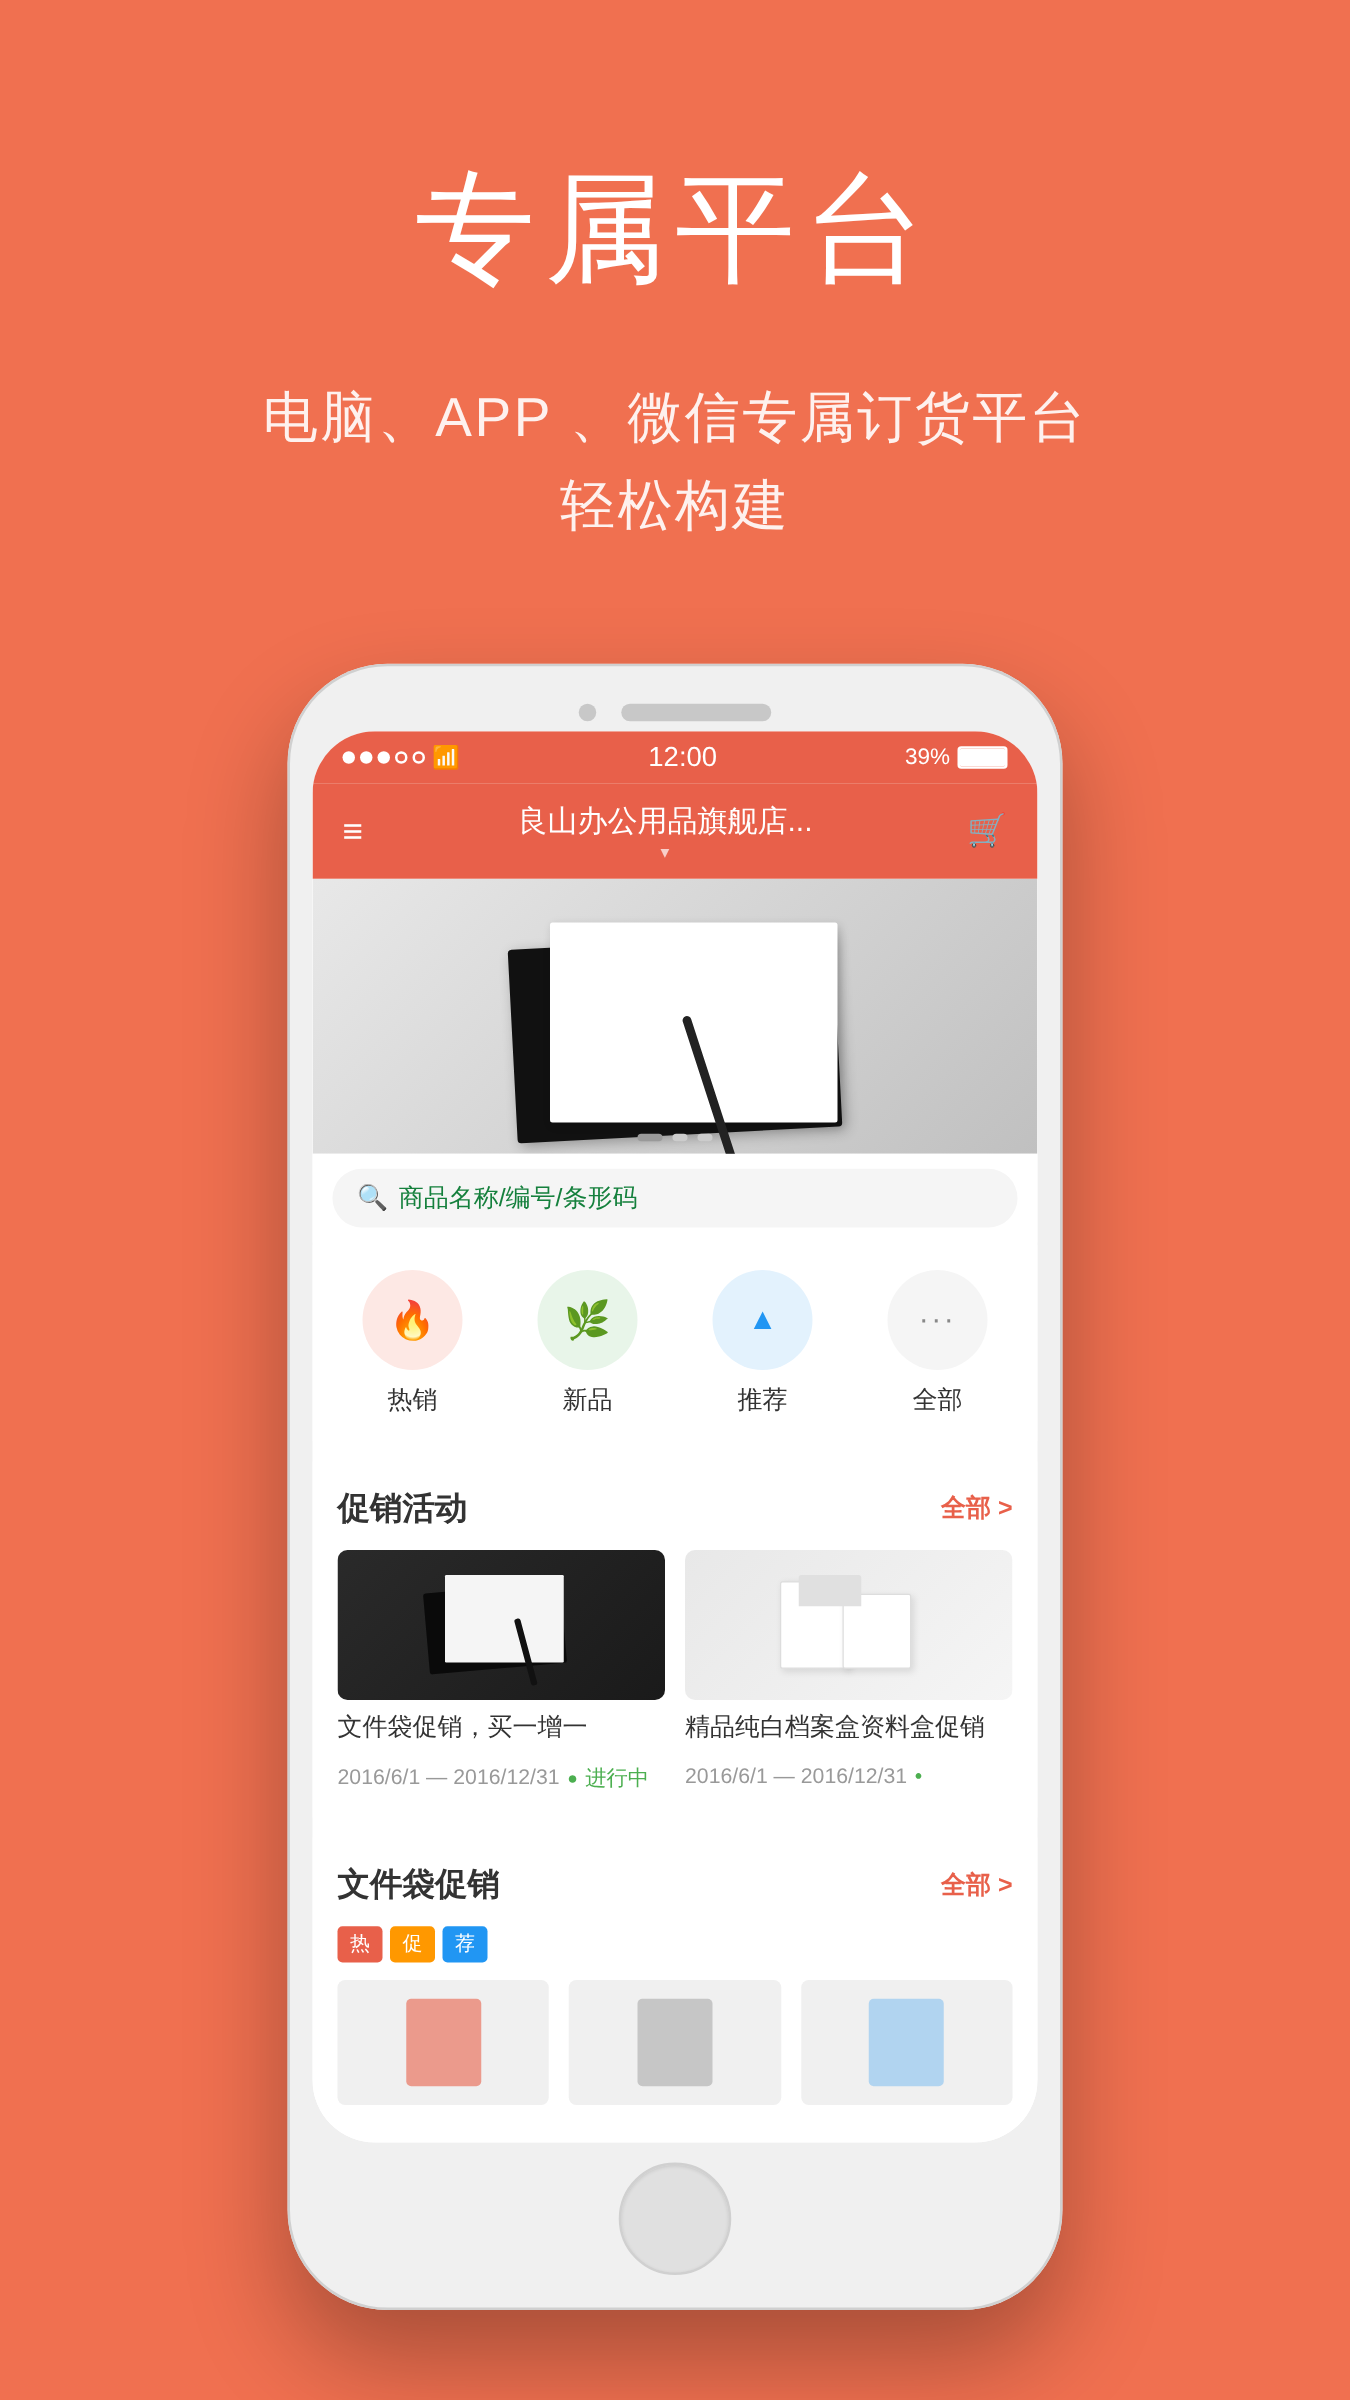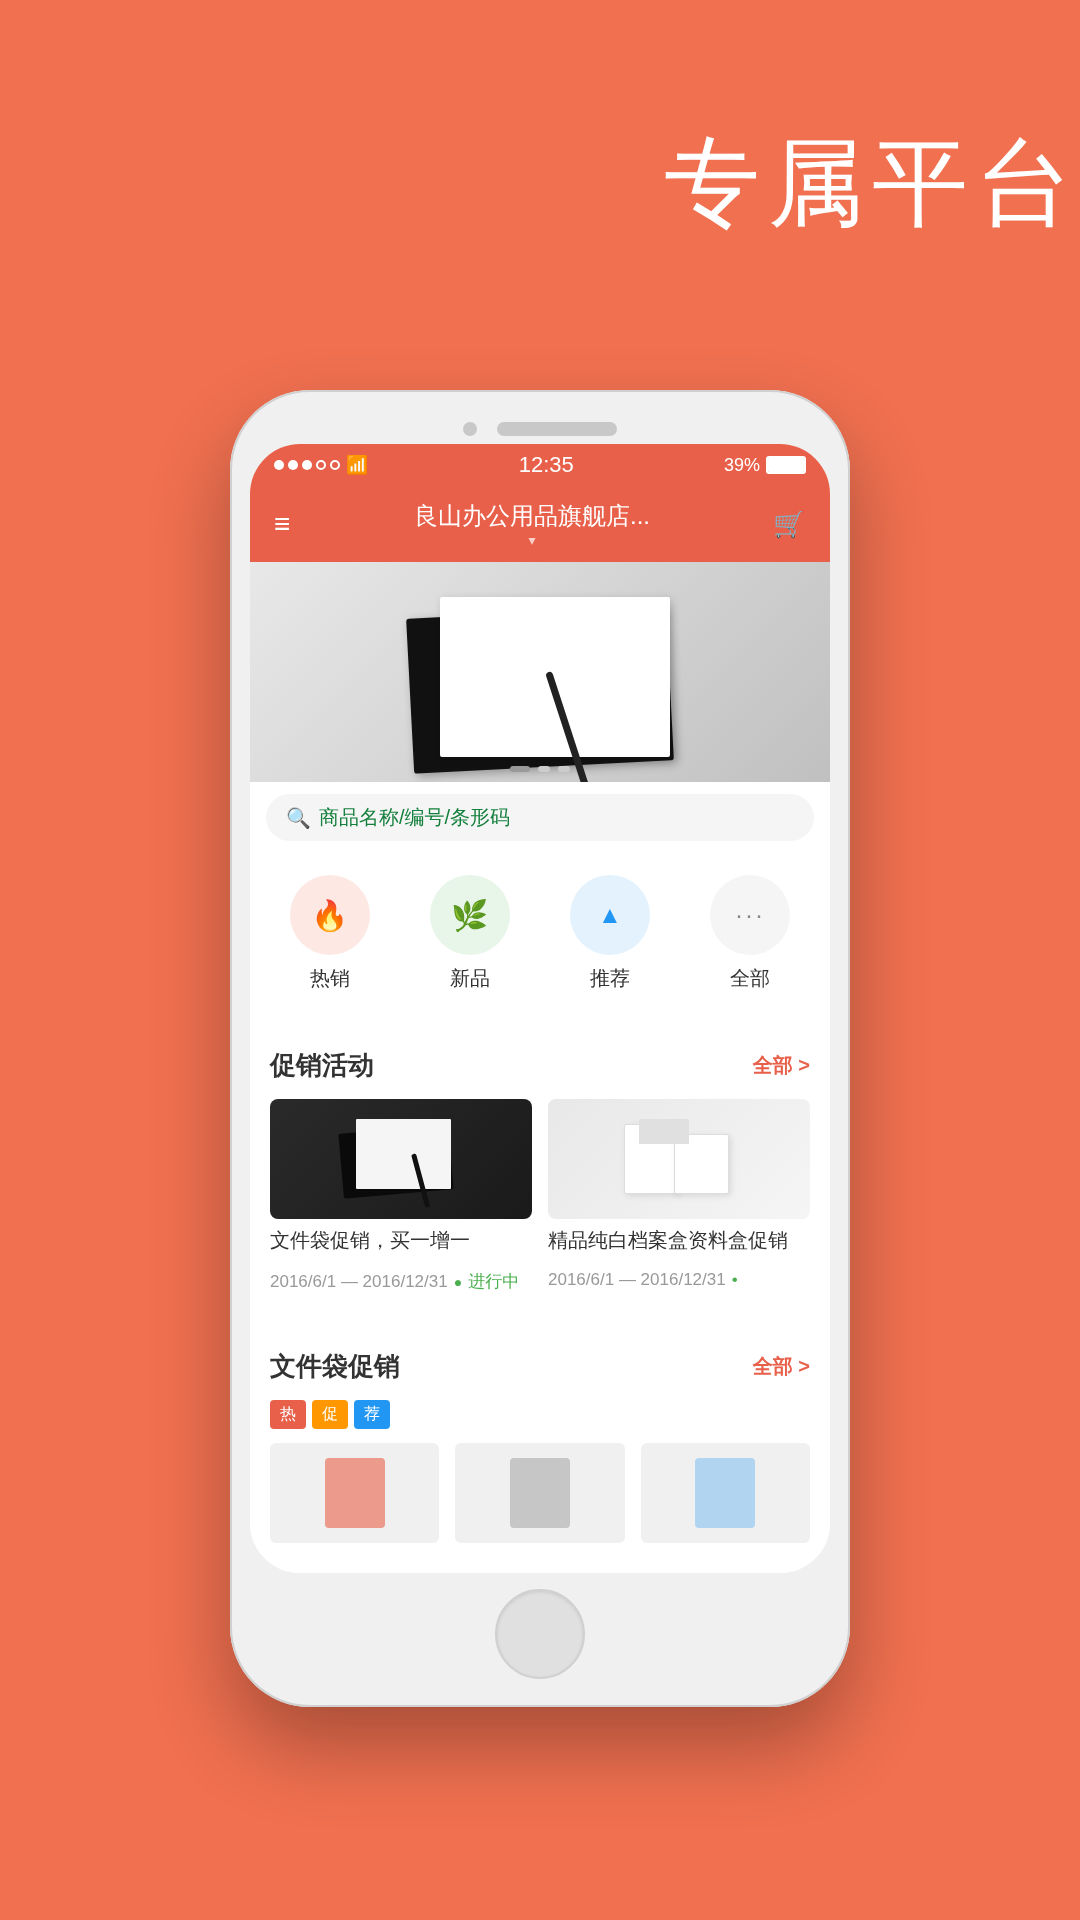--- a/index.html
+++ b/index.html
@@ -17,21 +17,20 @@
       text-align: center;
       padding-top: 120px;
       padding-bottom: 60px;
     }
     .main-title {
       font-size: 96px;
       font-weight: 300;
       color: white;
       letter-spacing: 8px;
       margin-bottom: 50px;
-      text-align: right;
     }
     .sub-title {
       font-size: 44px;
       color: rgba(255,255,255,0.9);
       font-weight: 300;
       line-height: 1.6;
       letter-spacing: 2px;
     }
 
     
@@ -283,20 +282,24 @@
     .tag-promo { background: #FF9800; }
     .tag-new { background: #2196F3; }
   </style>
 </head>
 <body>
 
 <div style="width:1080px;height:1920px;background:#F07050;position:relative;overflow:hidden;">
 
   <div class="header-section">
     <h1 class="main-title">专属平台</h1>
+    <p class="sub-title">
+      <span>电脑、APP 、微信专属订货平台</span><br>
+      <span>轻松构建</span>
+    </p>
   </div>
 
   <div class="phone-wrapper">
     <div class="phone-outer">
 
       <div class="phone-top">
         <div class="phone-camera"></div>
         <div class="phone-speaker"></div>
       </div>
 
@@ -306,21 +309,21 @@
           <div class="status-left">
             <div class="status-dots">
               <div class="dot"></div>
               <div class="dot"></div>
               <div class="dot"></div>
               <div class="dot empty"></div>
               <div class="dot empty"></div>
             </div>
             <span class="wifi-icon">📶</span>
           </div>
-          <span class="status-time">12:35</span>
+          <span class="status-time">12:00</span>
           <div class="status-right">
             <span>39%</span>
             <div class="battery-bar">
               <div class="battery-fill"></div>
             </div>
           </div>
         </div>
 
         <div class="app-header">
           <span class="header-icon" style="font-size:28px;font-weight:300;">≡</span>

